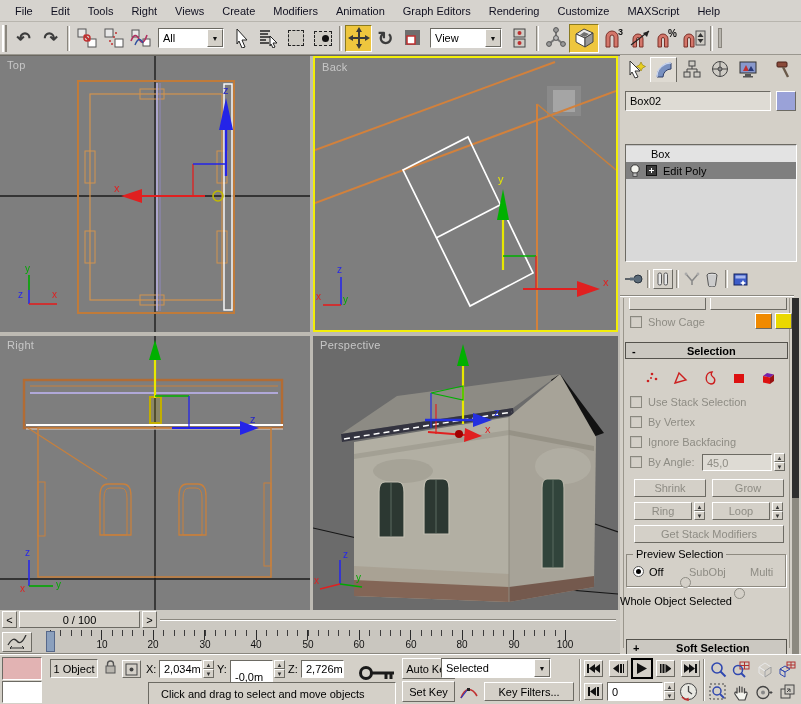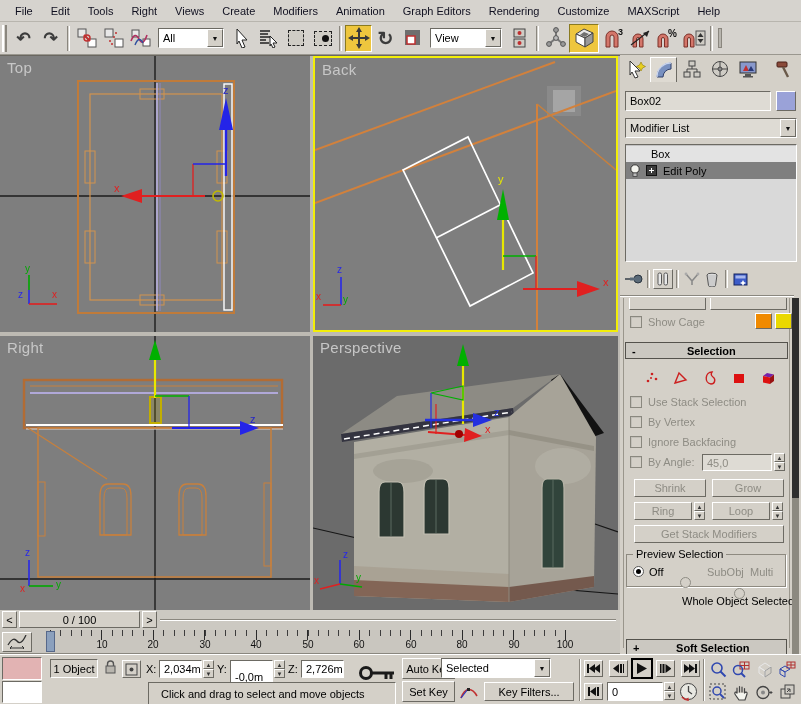--- a/index.html
+++ b/index.html
@@ -18,21 +18,21 @@
 .tool{width:27px;height:27px;display:flex;align-items:center;justify-content:center;flex:0 0 auto}
 .tool.on{background:#eec63e;border:1px solid;border-color:#8a7a20 #fff #fff #8a7a20}
 .sep{width:3px;height:25px;border-left:1px solid #8a867e;border-right:1px solid #fff;margin:0 3px;flex:0 0 auto}
 .handle{width:5px;height:27px;border-left:2px solid #fff;border-right:2px solid #8a867e;margin:0 3px 0 1px;flex:0 0 auto}
 .glyph{font-size:17px;color:#3c3c3c;font-weight:bold;line-height:1}
 .ddl{background:#fff;border:1px solid;border-color:#6c6a63 #fff #fff #6c6a63;display:flex;align-items:center;height:20px;padding-left:4px}
 .ddbtn{width:16px;height:18px;background:#d4d0c8;border:1px solid;border-color:#fff #6c6a63 #6c6a63 #fff;display:flex;align-items:center;justify-content:center;margin-left:auto;font-size:7px;color:#111}
 
 .vparea{position:absolute;left:0;top:55px;width:620px;height:555px;background:#bdbab3}
 .vp{position:absolute;background:#7e7e7e}
-.vp-label{position:absolute;left:7px;top:3px;color:#c7c7c7;font-size:15px;letter-spacing:.3px}
+.vp-label{position:absolute;left:7px;top:3px;color:#c7c7c7;font-size:11px;letter-spacing:.3px}
 .active-vp{border:2px solid #f2ee08}
 
 .cmdpanel{position:absolute;left:620px;top:55px;width:181px;height:599px;background:#d4d0c8}
 .tab{width:27px;height:25px;display:flex;align-items:center;justify-content:center}
 .tab.on{background:#dedad2;border:1px solid;border-color:#fff #6c6a63 #6c6a63 #fff;border-bottom:none}
 .fld{background:#dedbd4;border:1px solid;border-color:#6c6a63 #fff #fff #6c6a63;display:flex;align-items:center;padding-left:4px;overflow:hidden;white-space:nowrap}
 .stackrow{height:17px;display:flex;align-items:center;padding-left:3px}
 .rollout{background:#cbc8c1;border:1px solid #54524c;display:flex;align-items:center;font-weight:bold;height:17px}
 .cb{width:12px;height:12px;background:#d4d0c8;border:1px solid #8a887f;box-shadow:inset 1px 1px 0 #c2bfb8;flex:0 0 auto}
 .radio{width:11px;height:11px;border-radius:50%;background:#fff;border:1px solid #555;position:relative;flex:0 0 auto}
@@ -429,24 +429,20 @@
         <svg width="20" height="20">
           <rect x="3" y="3" width="10" height="5" rx="1" fill="#8a4a3a" stroke="#4a2018"></rect>
           <path d="M9 8 L14 18" stroke="#6a5a4a" stroke-width="2.4"></path>
         </svg>
       </div>
   </div>
 
   <div class="fld abs" style="left:5px;top:36px;width:146px;height:20px;background:#dedbd4">Box02</div>
   <div class="abs raised" style="left:156px;top:36px;width:20px;height:20px;background:#9aa2d8"></div>
 
-  <div class="ddl abs" style="left:5px;top:63px;width:172px;background:#dedbd4">
-    <span>Modifier List</span>
-    <span class="ddbtn">▼</span>
-  </div>
 
   <div class="abs sunken" style="left:5px;top:89px;width:172px;height:118px;background:#d9d9d9">
     <div class="stackrow" style="background:#e3e3e3;border-top:1px solid #c2c2c2;padding-left:25px">
       <span>Box</span>
     </div>
     <div class="stackrow" style="background:#7f7f7f">
       <svg width="12" height="14">
           <circle cx="6" cy="5" r="4.2" fill="#f4f4ee" stroke="#333"></circle>
           <rect x="4" y="9" width="4" height="3.5" fill="#bbb" stroke="#333" stroke-width="0.7"></rect>
         </svg>
@@ -574,24 +570,24 @@
         <div>▲</div>
         <div>▼</div>
       </div>
     <div class="btn abs dis" style="left:14px;top:227px;width:150px;height:18px">Get Stack Modifiers</div>
 
     <div class="abs grpbox" style="left:6px;top:256px;width:160px;height:33px"></div>
     <span class="abs" style="left:13px;top:250px;background:#d4d0c8;padding:0 3px">Preview Selection</span>
     <div class="abs radio sel" style="left:13px;top:268px"></div>
     <span class="abs" style="left:29px;top:268px">Off</span>
     <div class="abs radio dis2" style="left:60px;top:268px"></div>
-    <span class="abs dis" style="left:87px;top:268px">SubObj</span>
+    <span class="abs dis" style="left:69px;top:268px">SubObj</span>
     <div class="abs radio dis2" style="left:114px;top:268px"></div>
     <span class="abs dis" style="left:130px;top:268px">Multi</span>
-    <div class="abs" style="left:0;top:297px;width:174px;text-align:right">Whole Object Selected</div>
+    <div class="abs" style="left:0;top:297px;width:174px;text-align:left">Whole Object Selected</div>
 
     <div class="rollout abs" style="left:6px;top:341px;width:161px">
       <span style="margin-left:6px;font-weight:bold">+</span>
       <span style="flex:1;text-align:center">Soft Selection</span>
     </div>
   </div>
 
   <div class="abs" style="left:172px;top:243px;width:7px;height:356px;background:#8c8980">
       <div style="width:7px;height:200px;background:#2e2e2e"></div>
     </div>

